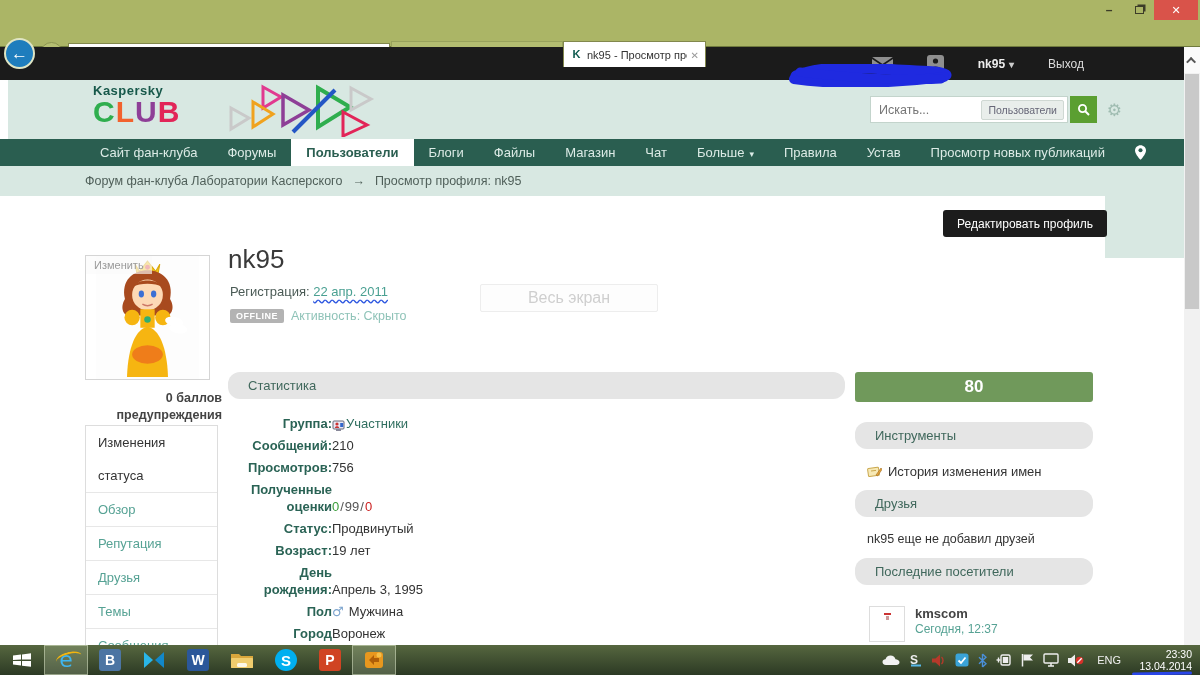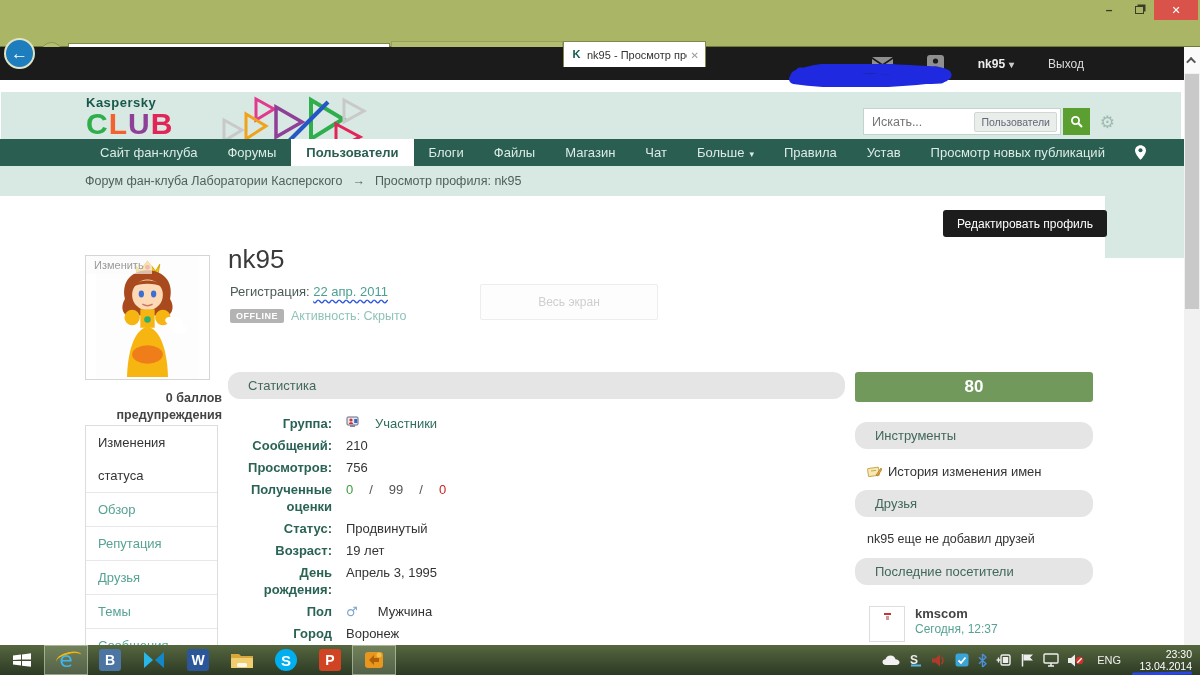--- a/index.html
+++ b/index.html
@@ -41,21 +41,21 @@
   .scrollbar { position:absolute; right:0; top:47px; width:16px; height:598px; background:#f1f1f1; }
   .sb-arrow { position:absolute; top:0; left:0; width:16px; height:26px; background:#fafafa; display:flex; align-items:center; justify-content:center; }
   .sb-arrow .chev { width:7px; height:7px; border-left:2px solid #555; border-top:2px solid #555; transform:rotate(45deg) translateY(2px); }
   .sb-thumb { position:absolute; top:27px; left:1px; width:14px; height:235px; background:#c9c9c9; }
 
   .userbar { position:absolute; left:0; top:0; width:1184px; height:33px; background:#1b1b1b; display:flex; align-items:center; justify-content:flex-end; padding-right:100px; gap:34px; }
   .userbar .uname { color:#eee; font-size:12px; font-weight:bold; }
   .caret::after { content:"▾"; color:#ccc; font-size:10px; margin-left:4px; }
   .userbar .logout { color:#ddd; font-size:12px; }
 
-  .siteheader { position:absolute; left:1px; top:33px; width:1180px; height:59px; background:#d8e8e2;margin-top:12px; }
+  .siteheader { position:absolute; left:8px; top:33px; width:1180px; height:59px; background:#d8e8e2; }
   .brand { position:absolute; left:85px; top:3px; }
   .brand-top { font-size:13px; font-weight:bold; color:#17584a; letter-spacing:.5px; }
   .brand-main { font-size:30px; font-weight:800; letter-spacing:1px; line-height:28px; }
   .cl0{color:#2fae4e}.cl1{color:#f2622e}.cl2{color:#8e3f97}.cl3{color:#e22558}
   .tri-art { position:absolute; left:215px; top:2px; }
   .searchwrap { position:absolute; right:120px; top:16px; width:198px; height:27px; background:#fff; border:1px solid #c3d4cc; display:flex; align-items:center; }
   .searchwrap input { border:none; outline:none; flex:1; min-width:0; font-size:12.5px; color:#999; padding:0 8px; font-family:"Liberation Sans",sans-serif; background:transparent; }
   .scope-btn { flex:0 0 auto; margin-right:3px; background:#e9eeeb; border:1px solid #cfd8d3; color:#667; font-size:10.5px; padding:3px 6px; border-radius:2px; }
   .search-go { position:absolute; right:91px; top:16px; width:27px; height:27px; background:#5b9f31; display:flex; align-items:center; justify-content:center; }
   .hdr-gear { position:absolute; right:66px; top:20px; font-family:"DejaVu Sans",sans-serif; color:#9fbcb1; font-size:17px; }
@@ -82,28 +82,28 @@
   .pmenu-item { padding:0 12px; line-height:33px; font-size:13px; color:#56a294; border-top:1px solid #e7e7e7; }
   .pmenu-item:first-child { border-top:none; color:#333; }
 
   
   .uname-big { position:absolute; left:228px; top:48px; font-size:26px; color:#3a3a3a; }
   .regline { position:absolute; left:230px; top:88px; font-size:13px; color:#4a5a55; }
   .regline .rdate { color:#4aa092; text-decoration:underline wavy #2b55e0; text-underline-offset:3px; }
   .statusline { position:absolute; left:230px; top:113px; display:flex; align-items:center; gap:7px; }
   .offline-badge { background:#b3b3b3; color:#fff; font-size:9px; font-weight:bold; padding:2px 6px; border-radius:2px; letter-spacing:.5px; }
   .activity { color:#8fc3b8; font-size:12.5px; }
-  .ghost-btn { position:absolute; left:480px; top:88px; width:178px; height:36px; border:1px solid #ededed; background:#fdfdfd; color:#cfcfcf; font-size:12px; display:flex; align-items:center; justify-content:center; border-radius:2px; }
+  .ghost-btn { position:absolute; left:480px; top:88px; width:178px; height:28px; border:1px solid #ededed; background:#fdfdfd; color:#cfcfcf; font-size:16px; display:flex; align-items:center; justify-content:center; border-radius:2px; }
 
   .panel-h { background:#e5e5e5; color:#40685c; font-size:13px; padding:6px 20px;border-radius:12px; }
   .stats-panel { position:absolute; left:228px; top:176px; width:617px; }
   .stats-body { padding:16px 0 10px 0; border-bottom:1px solid #eee; }
   .srow { display:flex; margin-bottom:5px; }
   .slabel { width:104px; text-align:right; font-weight:bold; color:#2a6355; font-size:13px; line-height:17px; flex:0 0 auto; }
-  .sval { margin-left:14px; font-size:13px; color:#333; line-height:17px; display:flex; align-items:flex-start; gap:16px; }
+  .sval { font-size:13px; color:#333; line-height:17px; display:flex; align-items:flex-end; gap:1px; }
   .sval .glink { color:#2f6e5f; }
   .pos { color:#3a9e3a; } .neu { color:#555; } .neg { color:#cc2222; }
   .male::before { content:"♂"; color:#7fa6cf; font-family:"DejaVu Sans",sans-serif; margin-right:4px; }
 
   
   .rcol { position:absolute; left:855px; top:0; width:238px; height:449px; }
   .rep-badge { position:absolute; left:0; top:176px; width:238px; height:30px; background:#70995b; border-radius:3px; color:#fff; font-size:17px; font-weight:bold; display:flex; align-items:center; justify-content:center; }
   .rp { position:absolute; left:0; width:238px; }
   .tools-p { top:226px; } .friends-p { top:294px; } .visitors-p { top:362px; }
   .rp-body { padding:15px 12px; font-size:12.5px; color:#333; }

